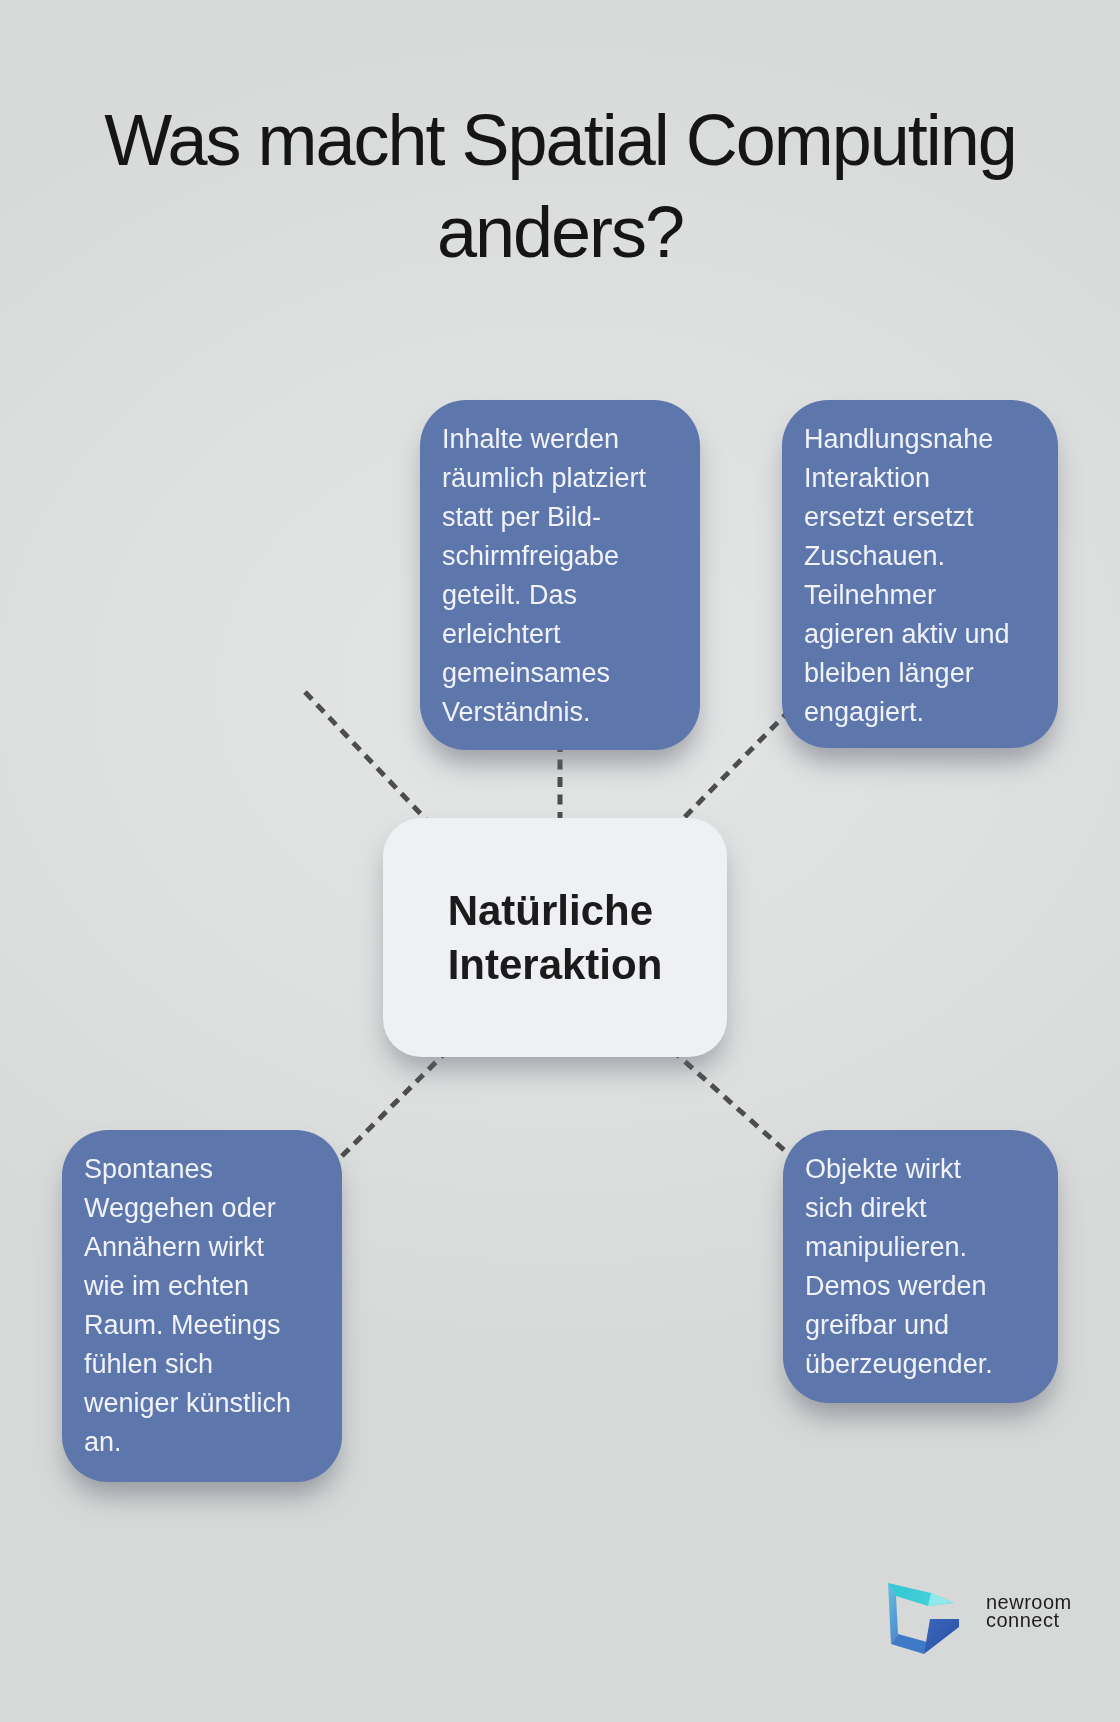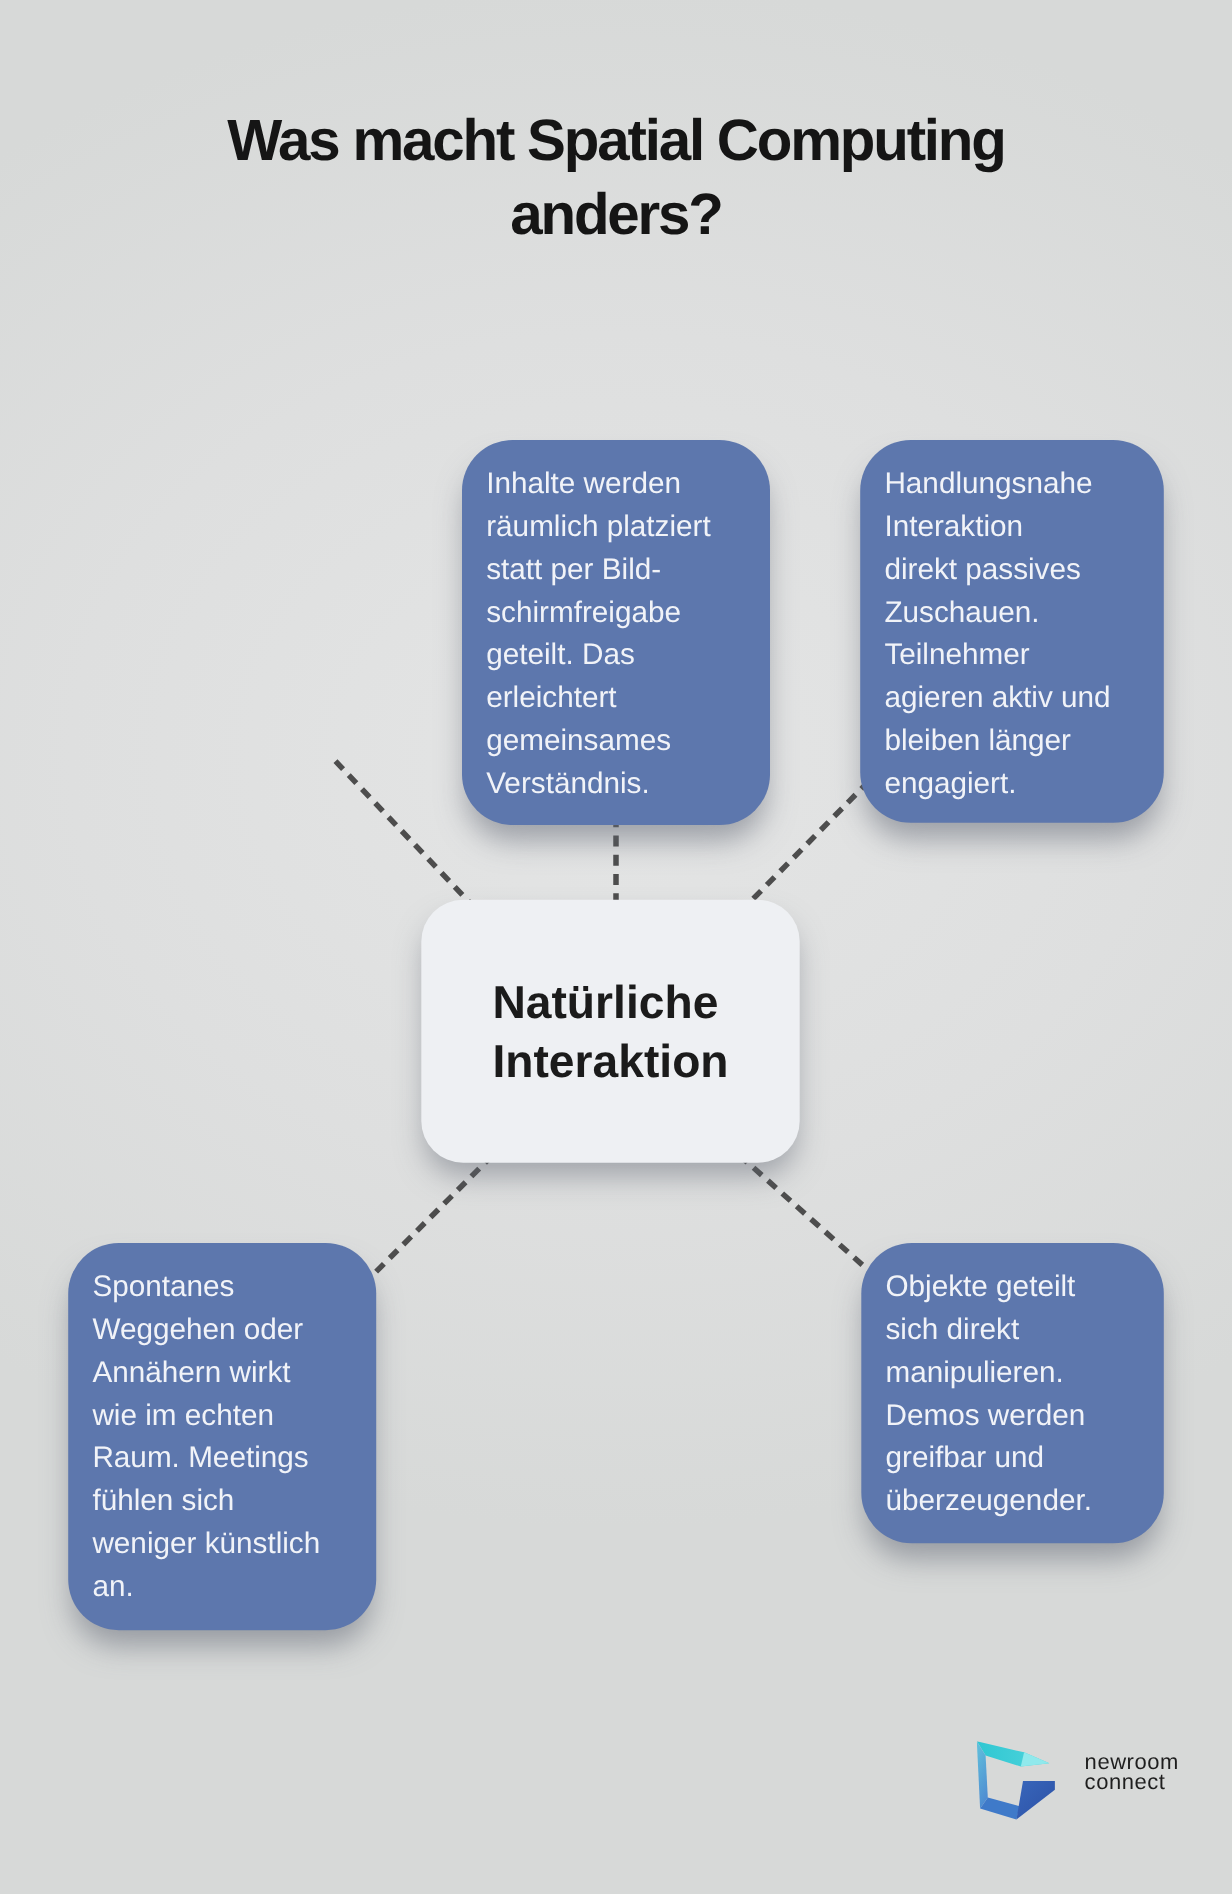--- a/index.html
+++ b/index.html
@@ -12,22 +12,22 @@
     width:1120px;
     height:1722px;
     overflow:hidden;
     background:radial-gradient(ellipse 900px 700px at 50% 40%, #e4e5e5 0%, #dedfdf 55%, #d7d9d8 100%);
   }
   .title{
     position:absolute;
     left:0; top:94px;
     width:1120px;
     text-align:center;
-    font-size:53px;
-    font-weight:700;
+    font-size:72px;
+    font-weight:400;
     letter-spacing:-2px;
     line-height:1.28;
     color:#151515;
     white-space:pre-line;
   }
   .connectors{
     position:absolute;
     left:0; top:0;
     width:1120px; height:1722px;
     z-index:1;
@@ -116,21 +116,21 @@
 schirmfreigabe
 geteilt. Das
 erleichtert
 gemeinsames
 Verständnis.</div>
   </div>
 
   <div class="card card-top-right">
     <div class="card-text">Handlungsnahe
 Interaktion
-direkt passives
+ersetzt ersetzt
 Zuschauen.
 Teilnehmer
 agieren aktiv und
 bleiben länger
 engagiert.</div>
   </div>
 
   <div class="center-node">
     <div class="center-label">Natürliche
 Interaktion</div>
@@ -141,21 +141,21 @@
 Weggehen oder
 Annähern wirkt
 wie im echten
 Raum. Meetings
 fühlen sich
 weniger künstlich
 an.</div>
   </div>
 
   <div class="card card-bottom-right">
-    <div class="card-text">Objekte geteilt
+    <div class="card-text">Objekte wirkt
 sich direkt
 manipulieren.
 Demos werden
 greifbar und
 überzeugender.</div>
   </div>
 
   <div class="brand">
     <svg class="brand-mark" viewBox="0 0 78 74" xmlns="http://www.w3.org/2000/svg">
       <defs>

